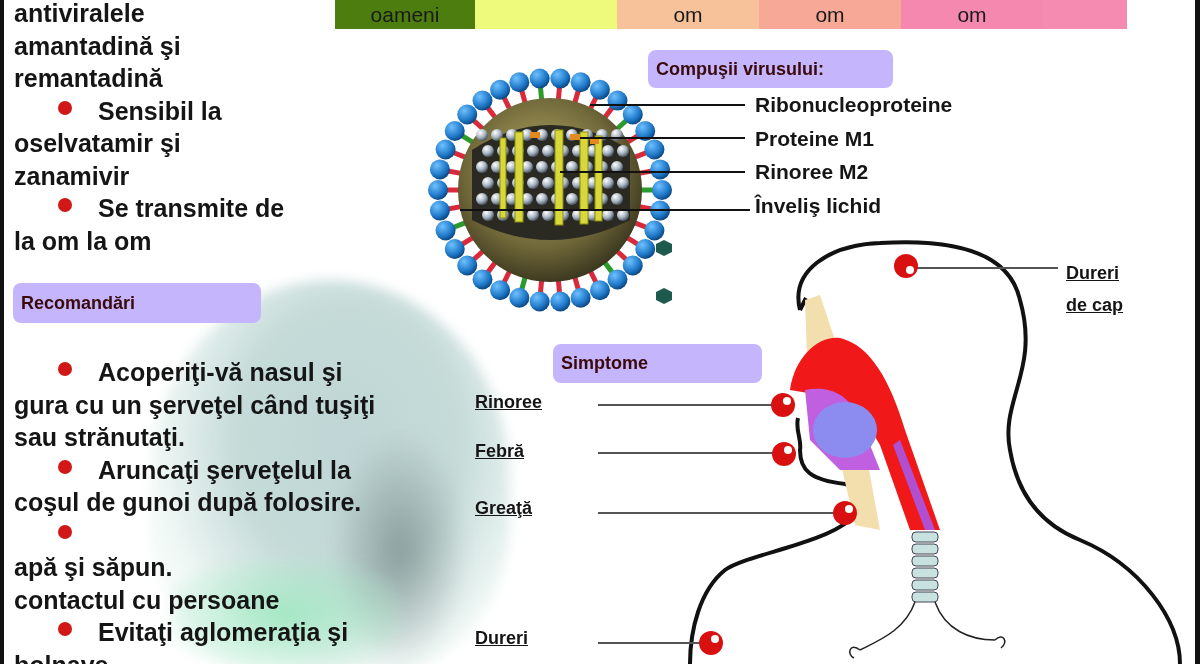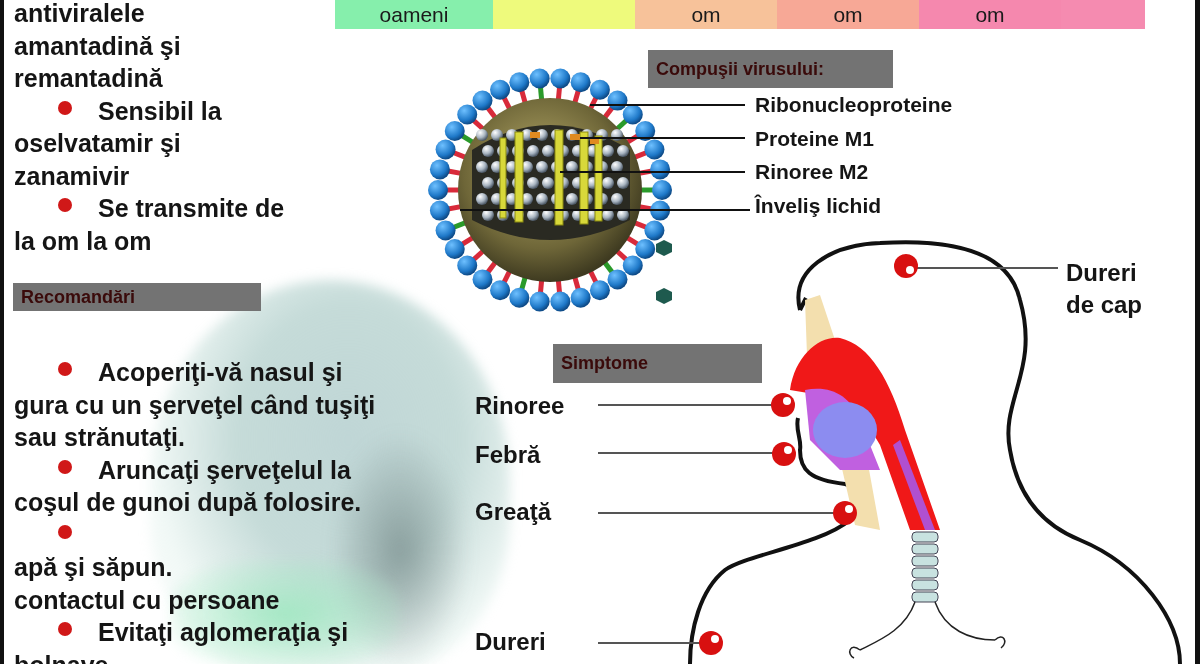--- a/index.html
+++ b/index.html
@@ -12,56 +12,56 @@
      background: radial-gradient(ellipse, rgba(140,230,180,0.7), rgba(170,235,200,0.2) 70%, rgba(255,255,255,0)); filter: blur(6px); }
   .bg-hair { position:absolute; left:330px; top:430px; width:140px; height:240px; border-radius:40%;
      background: radial-gradient(ellipse, rgba(90,110,110,0.55), rgba(120,140,140,0.0) 70%); filter: blur(8px); }
 
   .strip { position:absolute; top:0; left:335px; height:29px; display:flex; }
   .strip .cell { height:29px; display:flex; align-items:center; justify-content:center; font-size:21px; color:#1a1a1a; }
 
   .txt { position:absolute; font-weight:bold; font-size:25px; line-height:32.5px; color:#151515; }
   .bullet { display:inline-block; width:14px; height:14px; border-radius:50%; background:#d01818; margin-left:44px; margin-right:26px; vertical-align:middle; position:relative; top:-5px; }
 
-  .redbox { position:absolute; background:#737373; color:#3a0a0a; font-weight:bold; font-size:18px; display:flex; align-items:center; padding-left:8px; box-sizing:border-box; }
+  .redbox { position:absolute; background:#c4b5fd; color:#3a0a0a; font-weight:bold; font-size:18px; display:flex; align-items:center; padding-left:8px; box-sizing:border-box;border-radius:8px; }
 
   .label { position:absolute; font-weight:bold; font-size:21px; color:#151515; }
-  .sym { position:absolute; font-weight:bold; font-size:24px; color:#151515; }
+  .sym { position:absolute; font-weight:bold; font-size:18px; color:#151515;text-decoration:underline; }
 </style>
 </head>
 <body>
 
 <div class="frame-left"></div>
 <div class="frame-right"></div>
 
 <div class="bg-photo"></div>
 <div class="bg-hair"></div>
 <div class="bg-mask"></div>
 
 <div class="strip">
-  <div class="cell" id="c0" style="background: #86efac; width: 158px;">oameni</div>
+  <div class="cell" id="c0" style="background: #4d7c0f; width: 140px;">oameni</div>
   <div class="cell" id="c1" style="background: rgb(238, 250, 124); width: 142px;"></div>
   <div class="cell" id="c2" style="background: rgb(247, 194, 154); width: 142px;">om</div>
   <div class="cell" id="c3" style="background: rgb(247, 168, 150); width: 142px;">om</div>
   <div class="cell" id="c4" style="background: rgb(245, 136, 174); width: 142px;">om</div>
   <div class="cell" id="c5" style="background: rgb(245, 139, 176); width: 84px;"></div>
 </div>
 
 <div class="txt" style="left:14px; top:-3px;">
   <div>antiviralele</div>
   <div>amantadină şi</div>
   <div>remantadină</div>
   <div><span class="bullet"></span><span>Sensibil la</span></div>
   <div>oselvatamir  şi</div>
   <div>zanamivir</div>
   <div><span class="bullet"></span><span>Se transmite de</span></div>
   <div>la om la om</div>
 </div>
 
-<div class="redbox" style="left:13px; top:283px; width:248px; height:28px;">
+<div class="redbox" style="left:13px; top:283px; width:248px; height:40px;">
   <span>Recomandări</span>
 </div>
 
 <div class="txt" style="left:14px; top:356px;">
   <div><span class="bullet"></span><span>Acoperiţi-vă nasul şi</span></div>
   <div>gura cu un şerveţel când tuşiţi</div>
   <div>sau strănutaţi.</div>
   <div><span class="bullet"></span><span>Aruncaţi şerveţelul la</span></div>
   <div>coşul de gunoi după folosire.</div>
   <div><span class="bullet"></span></div>

